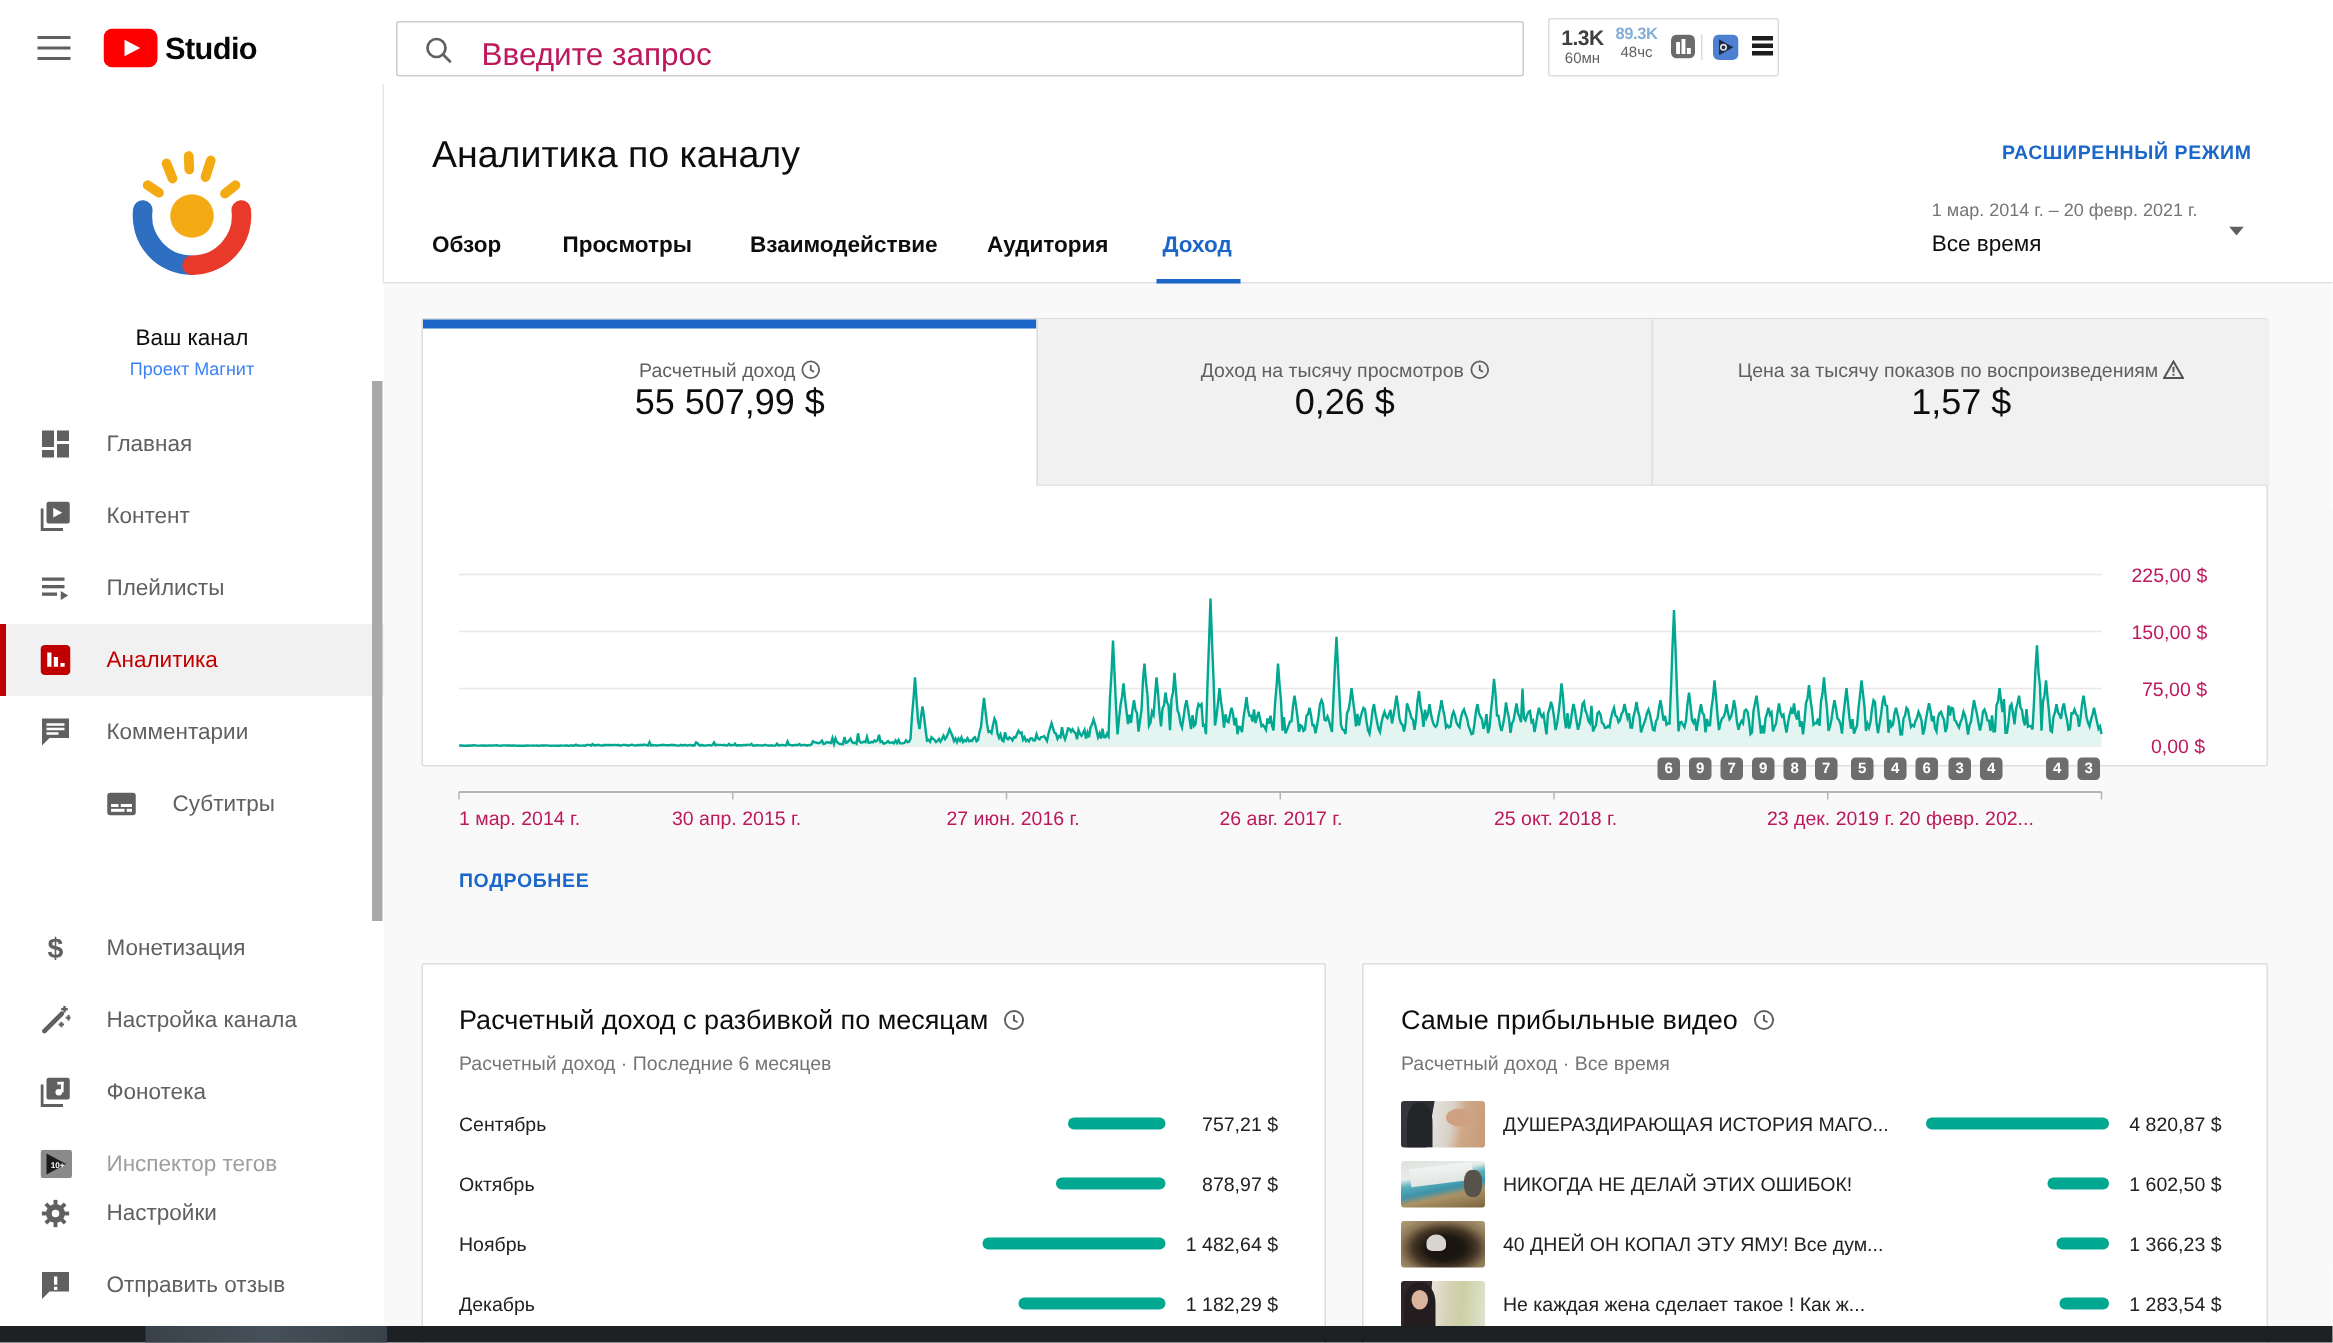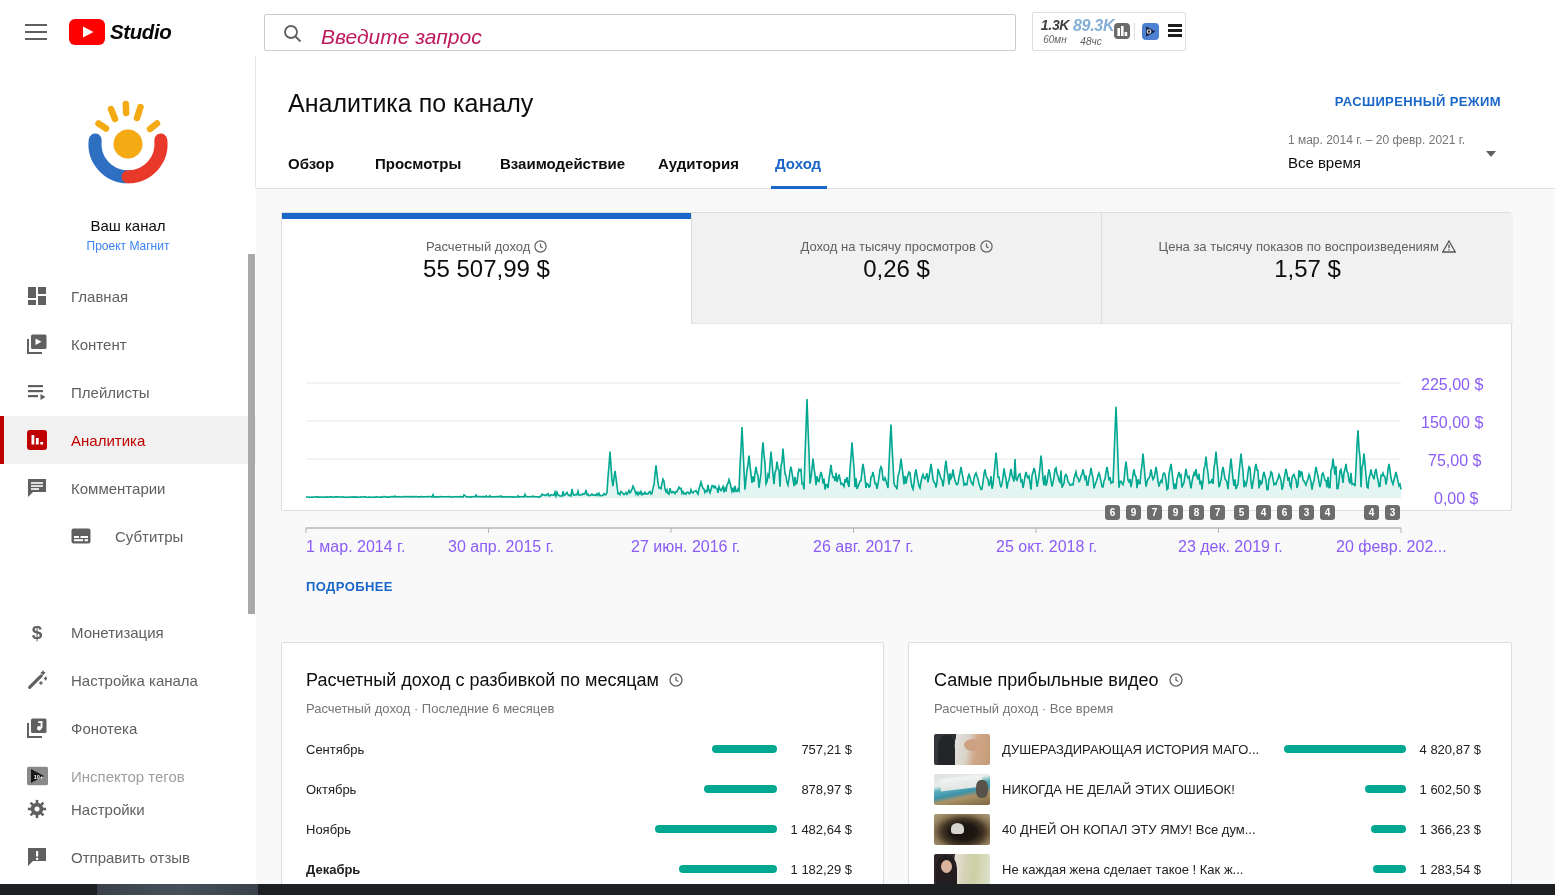--- a/index.html
+++ b/index.html
@@ -1,21 +1,21 @@
 <!DOCTYPE html>
 <html><head>
 <meta charset="utf-8">
 <style>
 * { margin:0; padding:0; box-sizing:border-box; }
 html,body { width:1555px; height:895px; overflow:hidden; background:#fff;
   font-family:"Liberation Sans", sans-serif; }
 .abs { position:absolute; }
 
 
-#topbar { position:absolute; left:0; top:0; width:1555px; height:56px; background:#fff; z-index:30;font-style:italic; }
+#topbar { position:absolute; left:0; top:0; width:1555px; height:56px; background:#fff; z-index:30; }
 .hamb i { display:block; width:22px; height:2px; background:#606060; margin-bottom:5px; }
 
 
 #sidebar { position:absolute; left:0; top:56px; width:256px; height:839px; background:#fff; z-index:20; }
 .menu-item { position:absolute; left:0; width:256px; height:48px; }
 .menu-item .txt { position:absolute; left:71px; top:50%; transform:translateY(-50%);
   font-size:15px; color:#606060; white-space:nowrap; }
 .menu-item .ic { position:absolute; left:27px; top:50%; transform:translateY(-50%); width:20px; height:20px; }
 .menu-item.active { background:#f1f1f1; }
 .menu-item.active .txt { color:#c00000; }
@@ -34,21 +34,21 @@
 
 .mtab { position:absolute; top:0; height:111px; text-align:center; }
 .mtab .lab { font-size:13px; color:#606060; margin-top:26px; }
 .mtab .val { font-size:24px; color:#0d0d0d; margin-top:1px; }
 .mtab.inactive { background:#f1f1f1; }
 
 
 .chip { position:absolute; width:15px; height:15px; border-radius:3px; background:#6d6d6d;
   color:#fff; font-size:10px; font-weight:700; text-align:center; line-height:15px; }
 
-.axlab { position:absolute; font-size:16px; color:#8b5cf6; white-space:nowrap; }
+.axlab { position:absolute; font-size:13px; color:#be185d; white-space:nowrap; }
 
 
 .ctitle { font-size:18px; font-weight:500; color:#0d0d0d; }
 .csub { font-size:13px; color:#757575; margin-top:8px; }
 .bar { position:absolute; height:8px; border-radius:4px; background:#00a791; }
 .rowlab { position:absolute; font-size:13px; color:#212121; }
 .rowval { position:absolute; font-size:13px; color:#212121; text-align:right; }
 
 .thumb { width:56px; height:31px; overflow:hidden; position:absolute; background:#888; border-radius:2px; }
 .t1 { background:linear-gradient(100deg,#35383d 0%,#2b2e33 36%, #e3e1dc 37%, #d8d2c8 58%, #cfa888 72%, #c69a76 100%); }
@@ -89,21 +89,21 @@
     </svg>
     <div class="abs" style="left:56px; top:10px; font-size:21px; color:#be185d;">Введите запрос</div>
   </div>
 
   <div class="abs" style="left:1032px; top:12px; width:154px; height:39px; border:1px solid #ddd; border-radius:2px; background:#fff;">
     <div class="abs" style="left:7px; top:4px; width:30px; text-align:center;">
       <div style="font-size:14px; font-weight:700; color:#404040; letter-spacing:-0.3px;">1.3K</div>
       <div style="font-size:10px; color:#606060; margin-top:1px;">60мн</div>
     </div>
     <div class="abs" style="left:40px; top:4px; width:36px; text-align:center;">
-      <div style="font-size:16px; font-weight:700; color:#85afd6; letter-spacing:-0.3px;">89.3K</div>
+      <div style="font-size:11px; font-weight:700; color:#85afd6; letter-spacing:-0.3px;">89.3K</div>
       <div style="font-size:10px; color:#606060; margin-top:1px;">48чс</div>
     </div>
     <svg class="abs" style="left:81px; top:10px;" width="16" height="16" viewBox="0 0 16 16">
       <rect x="0" y="0" width="16" height="16" rx="4" fill="#6b6b6b"></rect>
       <rect x="3.4" y="5" width="2.6" height="8" fill="#fff"></rect>
       <rect x="7" y="3" width="2.6" height="10" fill="#fff"></rect>
       <rect x="10.6" y="9" width="2.6" height="4" fill="#fff"></rect>
     </svg>
     <div class="abs" style="left:101px; top:10px; width:1px; height:17px; background:#ddd;"></div>
     <svg class="abs" style="left:109px; top:10px;" width="17" height="17" viewBox="0 0 17 17">
@@ -356,21 +356,21 @@
     <div class="axlab" style="left:1139px; top:201px;">150,00 $</div>
     <div class="axlab" style="left:1146px; top:239px;">75,00 $</div>
     <div class="axlab" style="left:1152px; top:277px;">0,00 $</div>
 
     <div class="axlab" style="left:24px; top:325px;">1 мар. 2014 г.</div>
     <div class="axlab" style="left:166px; top:325px;">30 апр. 2015 г.</div>
     <div class="axlab" style="left:349px; top:325px;">27 июн. 2016 г.</div>
     <div class="axlab" style="left:531px; top:325px;">26 авг. 2017 г.</div>
     <div class="axlab" style="left:714px; top:325px;">25 окт. 2018 г.</div>
     <div class="axlab" style="left:896px; top:325px;">23 дек. 2019 г.</div>
-    <div class="axlab" style="left:1054px; top:325px;text-align:right;">20 февр. 202...</div>
+    <div class="axlab" style="left:984px; top:325px;text-align:right;">20 февр. 202...</div>
 
     <div class="chip" style="left:823px; top:292px;">6</div>
     <div class="chip" style="left:844px; top:292px;">9</div>
     <div class="chip" style="left:865px; top:292px;">7</div>
     <div class="chip" style="left:886px; top:292px;">9</div>
     <div class="chip" style="left:907px; top:292px;">8</div>
     <div class="chip" style="left:928px; top:292px;">7</div>
     <div class="chip" style="left:952px; top:292px;">5</div>
     <div class="chip" style="left:974px; top:292px;">4</div>
     <div class="chip" style="left:995px; top:292px;">6</div>
@@ -392,21 +392,21 @@
     <div class="abs csub" style="left:24px; top:50px;">Расчетный доход · Последние 6 месяцев</div>
     <div class="rowlab" style="left:24px; top:99px;">Сентябрь</div>
     <div class="bar" style="left:430px; top:102px; width:65px;"></div>
     <div class="rowval" style="left:450px; top:99px; width:120px;">757,21 $</div>
     <div class="rowlab" style="left:24px; top:139px;">Октябрь</div>
     <div class="bar" style="left:422px; top:142px; width:73px;"></div>
     <div class="rowval" style="left:450px; top:139px; width:120px;">878,97 $</div>
     <div class="rowlab" style="left:24px; top:179px;">Ноябрь</div>
     <div class="bar" style="left:373px; top:182px; width:122px;"></div>
     <div class="rowval" style="left:450px; top:179px; width:120px;">1 482,64 $</div>
-    <div class="rowlab" style="left:24px; top:219px;font-weight:bold;">Декабрь</div>
+    <div class="rowlab" style="left:24px; top:219px;">Декабрь</div>
     <div class="bar" style="left:397px; top:222px; width:98px;"></div>
     <div class="rowval" style="left:450px; top:219px; width:120px;">1 182,29 $</div>
   </div>
 
   <div class="card" style="left:652px; top:586px; width:604px; height:300px;">
     <div class="abs" style="left:25px; top:27px;"><span class="ctitle">Самые прибыльные видео</span>
       <svg width="14" height="14" viewBox="0 0 13 13" style="vertical-align:-1px; margin-left:6px;">
           <circle cx="6.5" cy="6.5" r="5.6" fill="none" stroke="#606060" stroke-width="1.2"></circle>
           <path d="M6.5 3.4 V6.7 L8.7 7.9" fill="none" stroke="#606060" stroke-width="1.2"></path>
         </svg>

